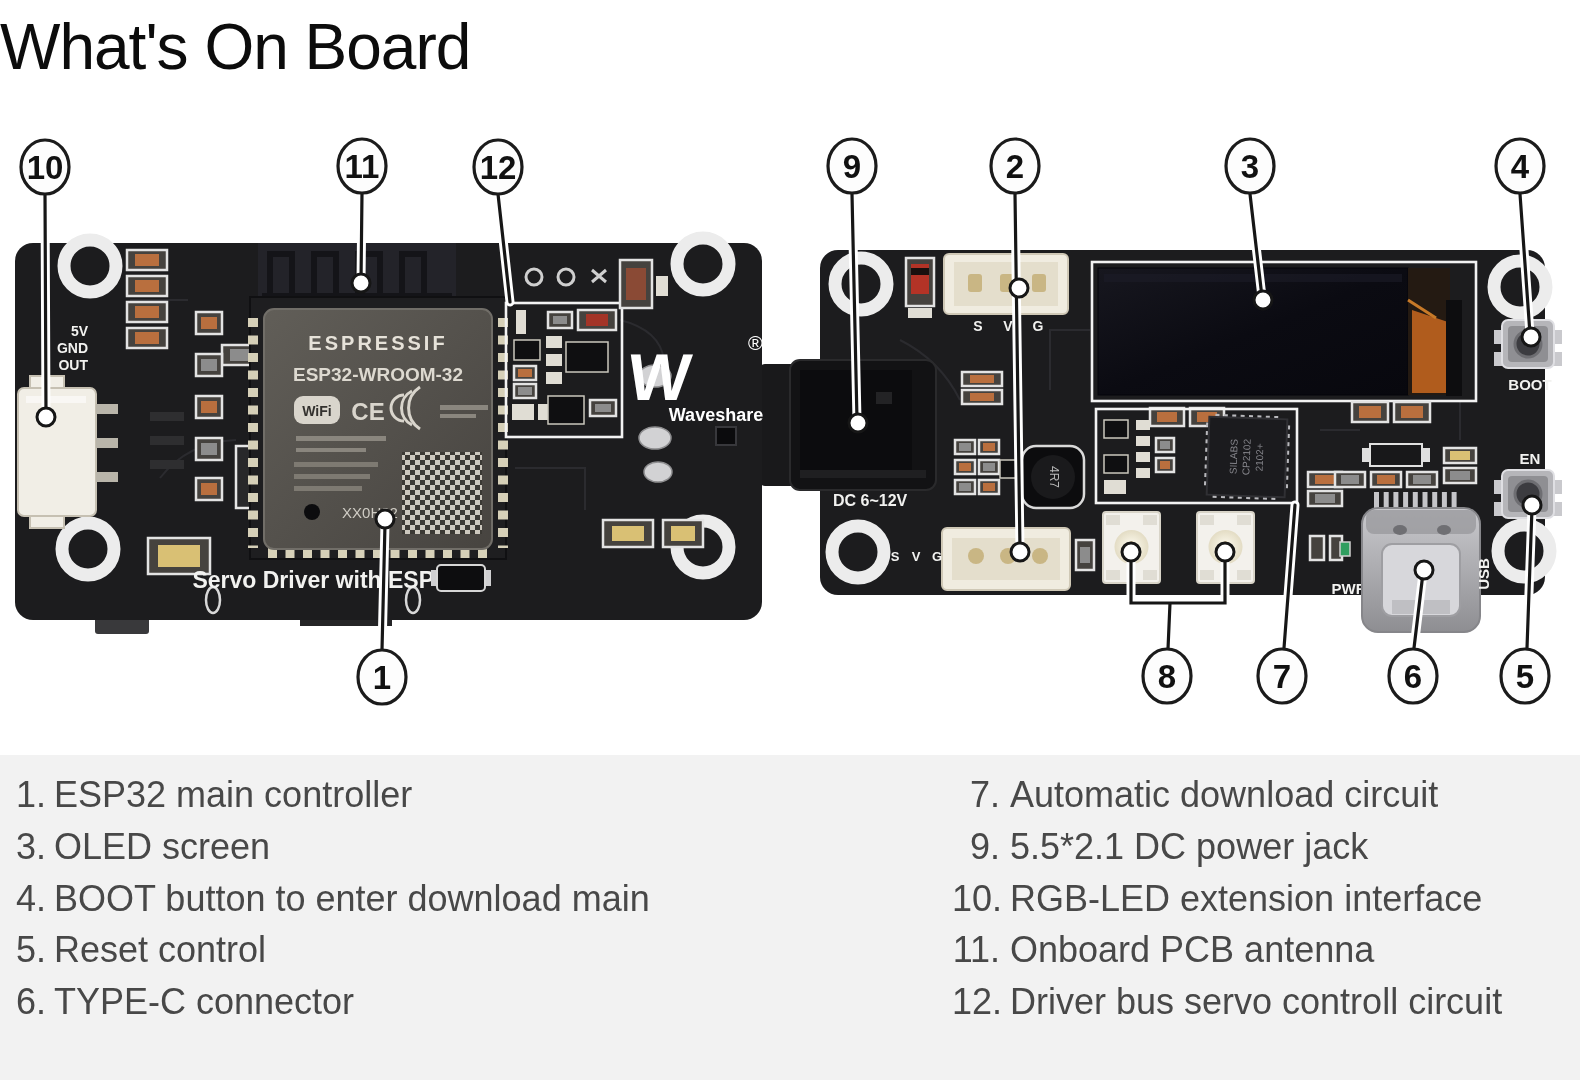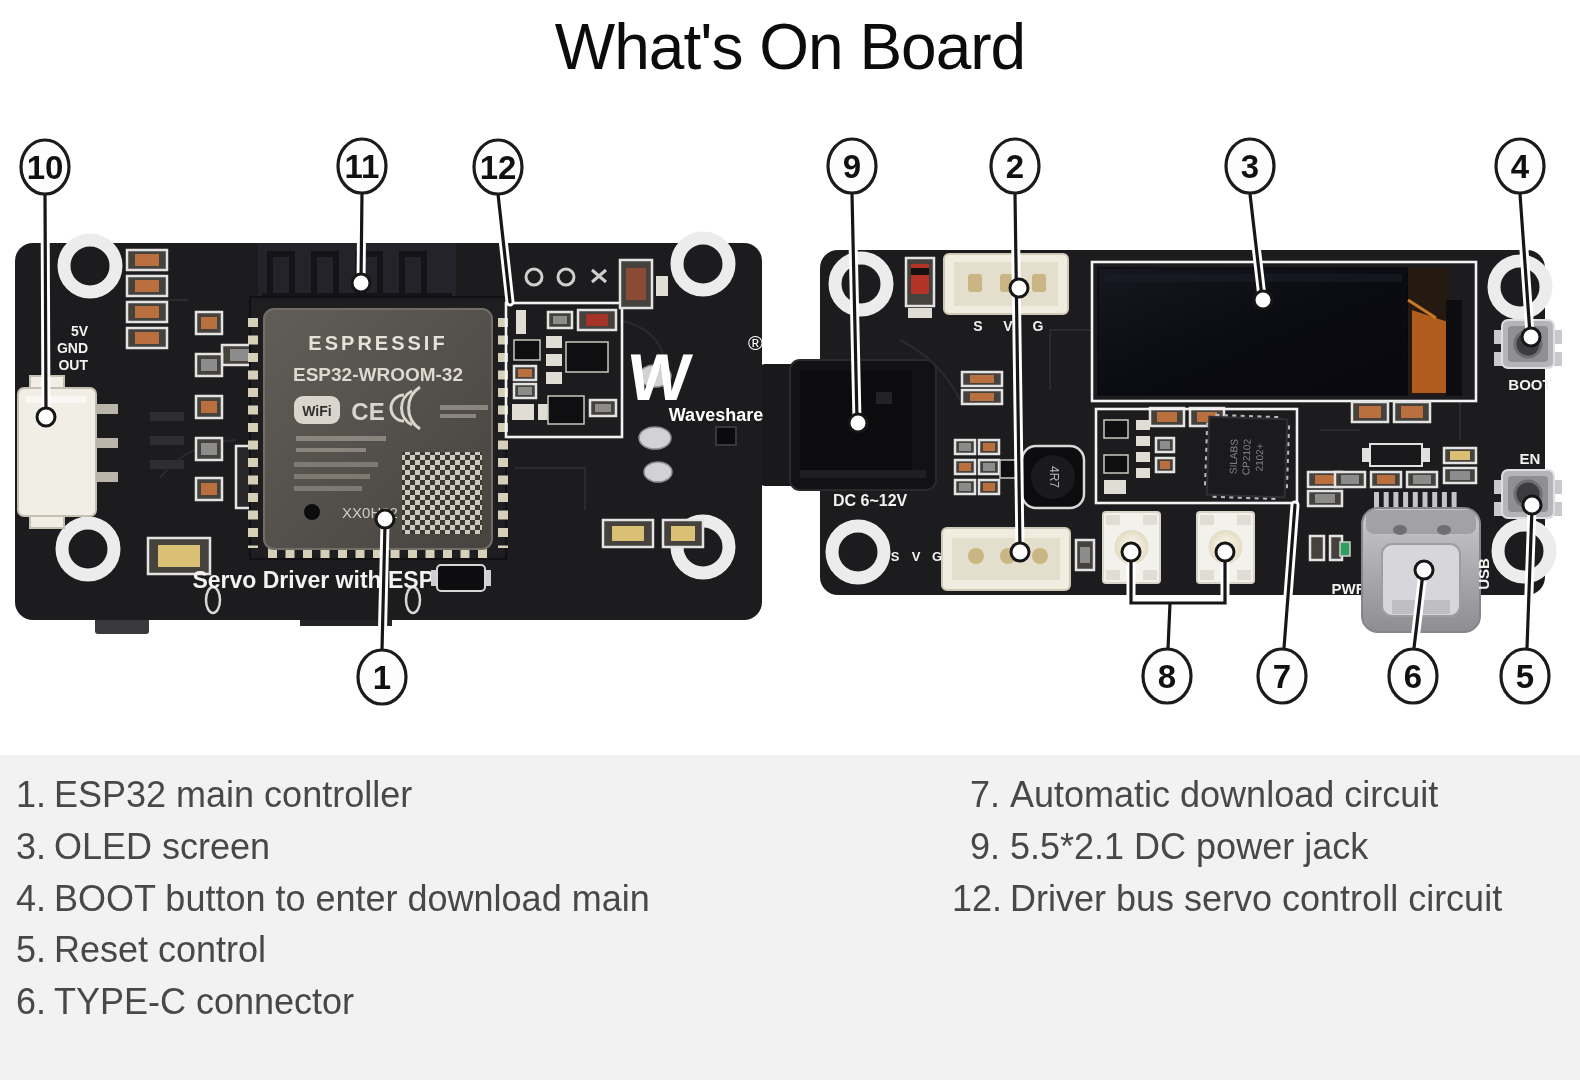--- a/index.html
+++ b/index.html
@@ -1,18 +1,18 @@
 <!DOCTYPE html>
 <html><head>
 <meta charset="utf-8">
 <style>
   html,body{margin:0;padding:0;background:#ffffff;}
   #stage{position:relative;width:1580px;height:1080px;background:#ffffff;overflow:hidden;
          font-family:"Liberation Sans",sans-serif;}
-  #page-title{position:absolute;top:10px;left:0;width:100%;text-align:center;
+  #page-title{position:absolute;top:10px;left:0;width:100%;
       font-size:64px;letter-spacing:-1px;color:#0c0c0c;font-weight:400;}
   #board-svg{position:absolute;left:0;top:0;}
   svg text{font-family:"Liberation Sans",sans-serif;}
   .hole{fill:none;stroke:#ececec;stroke-width:13;}
   .frame{fill:none;stroke:#f2f2f2;stroke-width:2.6;}
   .resW{fill:#45423e;stroke:#e3e3e3;stroke-width:2.5;}
   .coreO{fill:#b96f3e;} .coreY{fill:#d9c074;} .coreG{fill:#8c8c8c;} .coreR{fill:#a33427;}
   .pad{fill:#e0ddd4;} .sot{fill:#0f0f11;stroke:#caC7bd;stroke-width:1.5;}
   .trace{stroke:#2b2b2f;stroke-width:2;fill:none;}
   .wtxt{fill:#f2f2f0;font-weight:bold;}
@@ -538,17 +538,21 @@
         <span class="num">5.</span><span>Reset control</span></div>
       <div class="legend-row">
         <span class="num">6.</span><span>TYPE-C connector</span></div>
     </div>
     <div id="legend-right" class="legend-col">
       <div class="legend-row">
         <span class="num">7.</span><span>Automatic download circuit</span></div>
       <div class="legend-row">
         <span class="num">9.</span><span>5.5*2.1 DC power jack</span></div>
       <div class="legend-row">
+        <span class="num">10.</span><span>RGB-LED extension interface</span></div>
+      <div class="legend-row">
+        <span class="num">11.</span><span>Onboard PCB antenna</span></div>
+      <div class="legend-row">
         <span class="num">12.</span><span>Driver bus servo controll circuit</span></div>
     </div>
   </div>
 
 </div>
 
 </body></html>

